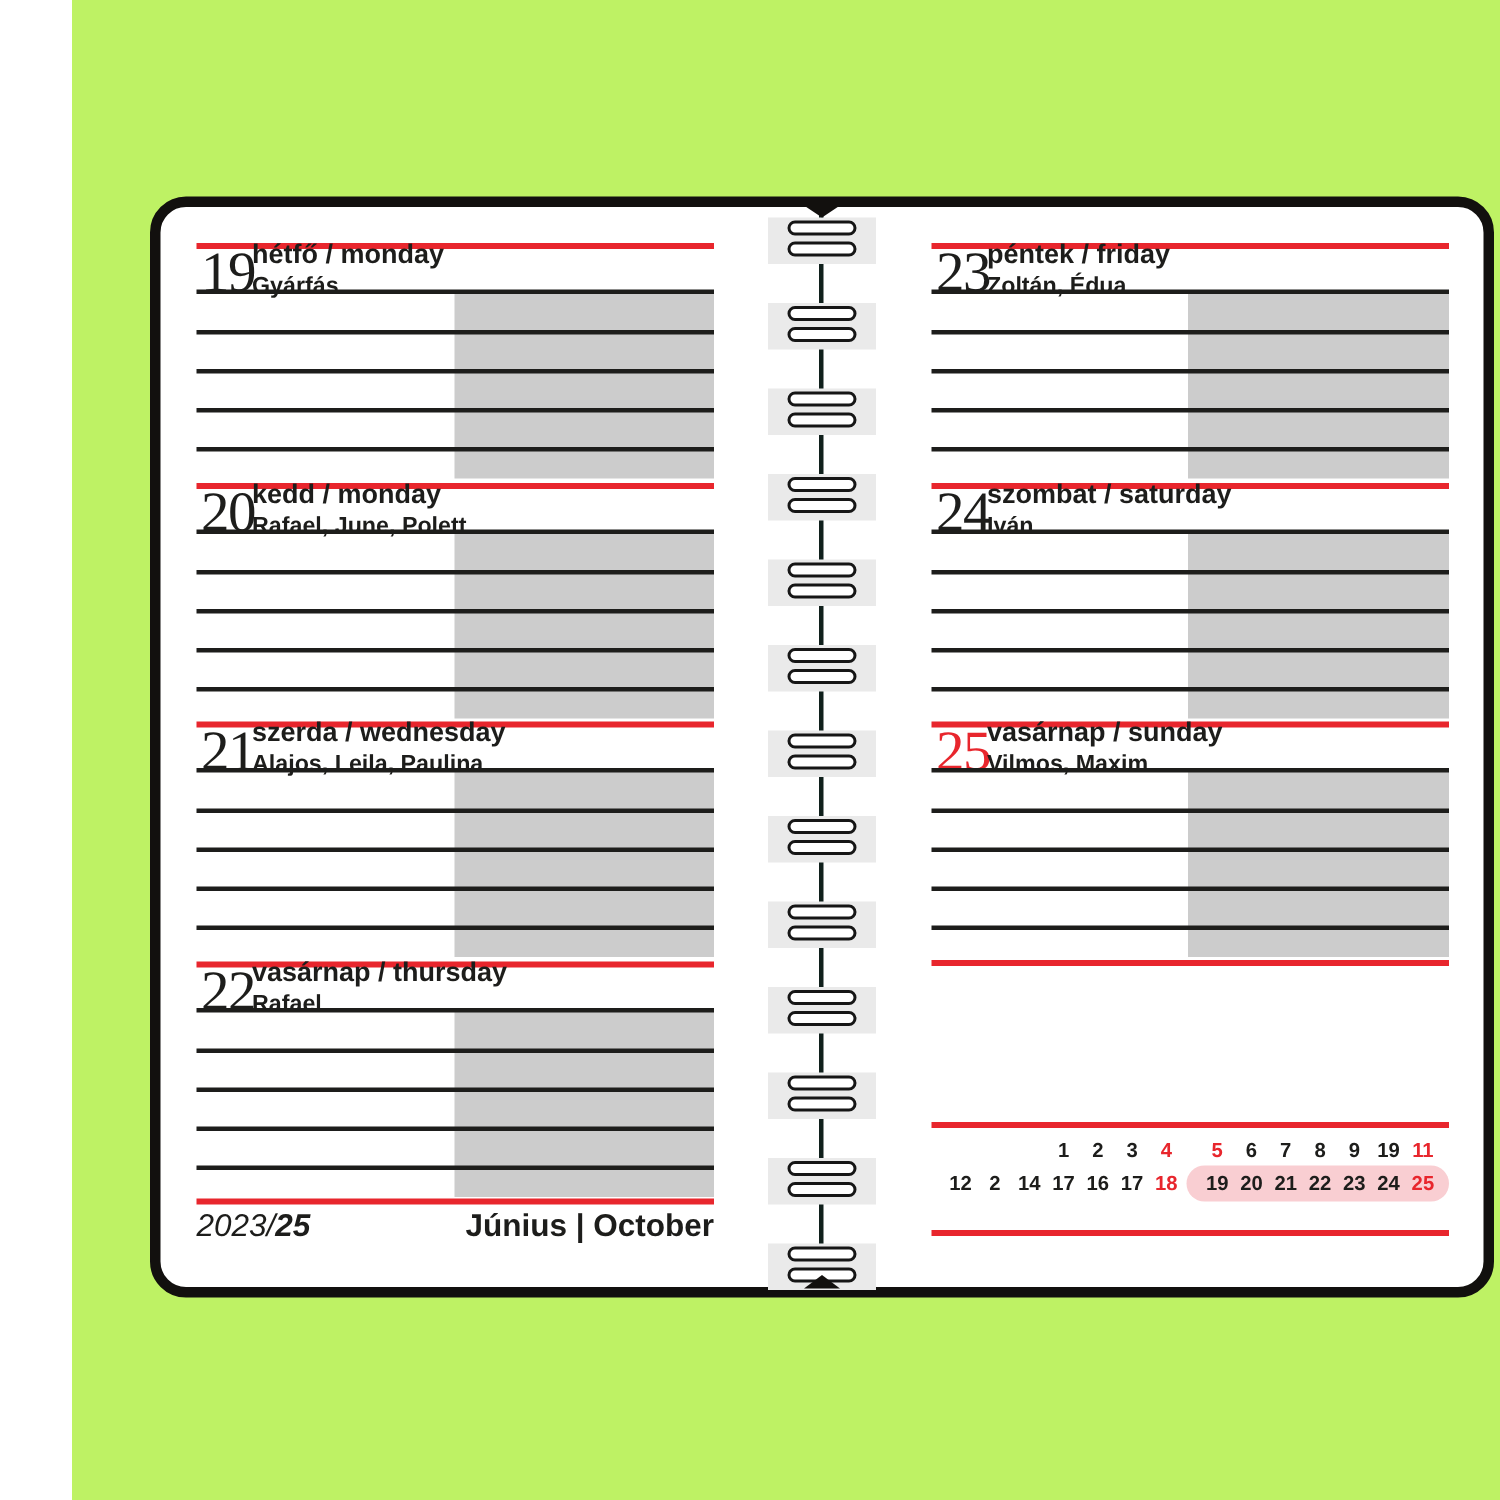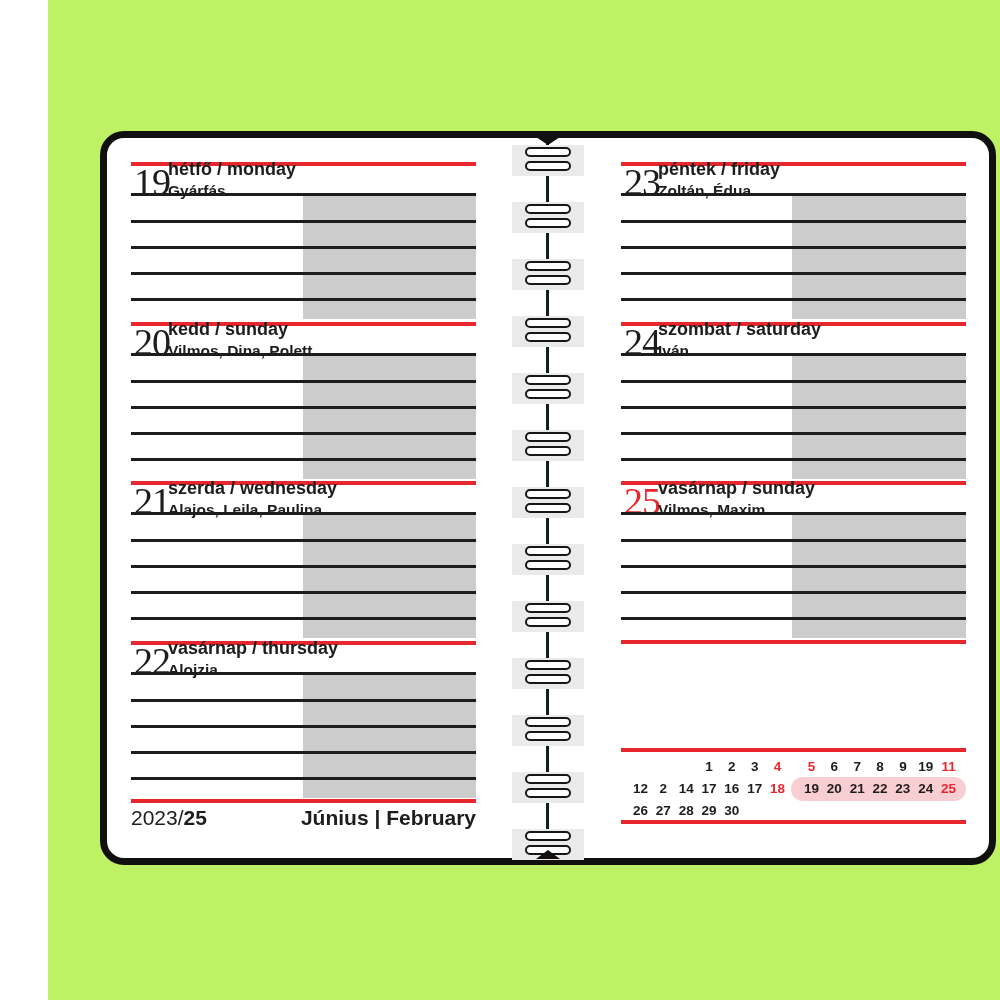--- a/index.html
+++ b/index.html
@@ -21,21 +21,21 @@
   .daynames{position:absolute;left:37px;top:20px;font-size:15.5px;font-weight:700;line-height:17px;}
   .rule{position:absolute;left:0;width:345px;height:2.5px;background:#1d1d1b;z-index:3;}
   .r0{top:31px}.r1{top:58px}.r2{top:84px}.r3{top:110px}.r4{top:136px}
   .shade{position:absolute;top:33px;width:173px;height:124px;background:#cccccc;z-index:1;}
   .shade-left{left:172px;}
   .shade-right{left:171px;width:174px;}
   .endline{position:absolute;width:345px;height:4px;background:#e8262d;}
 
   
   .footer{position:absolute;left:83px;top:806px;width:345px;height:24px;font-size:21px;line-height:24px;}
-  .footer .yr{position:absolute;left:0;font-weight:400;}
+  .footer .yr{position:absolute;left:0;font-weight:400;font-style:italic;}
   .footer .wk{font-weight:700;}
   .footer .month{position:absolute;right:0;font-weight:700;}
 
   
   .minical{position:absolute;left:573px;top:748px;width:345px;height:76px;}
   .minical .topline{position:absolute;left:0;top:0;width:345px;height:3.5px;background:#e8262d;}
   .minical .botline{position:absolute;left:0;top:72px;width:345px;height:3.5px;background:#e8262d;}
   .cal-pill{position:absolute;left:170px;top:29px;width:175px;height:24px;border-radius:12px;
             background:#f9ced2;z-index:1;}
   .cal-row{position:absolute;left:8px;width:337px;height:22px;display:flex;z-index:2;}
@@ -76,22 +76,22 @@
       <div class="rule r0"></div>
       <div class="rule r1"></div>
       <div class="rule r2"></div>
       <div class="rule r3"></div>
       <div class="rule r4"></div>
     </div>
 
     <div class="day-block" style="left:83px;top:322px;">
       <div class="redline block-top"></div>
       <span class="daynum">20</span>
-      <div class="daylabel">kedd / sunday</div>
-      <div class="daynames">Vilmos, Dina, Polett</div>
+      <div class="daylabel">kedd / monday</div>
+      <div class="daynames">Rafael, June, Polett</div>
       <div class="shade shade-left"></div>
       <div class="rule r0"></div>
       <div class="rule r1"></div>
       <div class="rule r2"></div>
       <div class="rule r3"></div>
       <div class="rule r4"></div>
     </div>
 
     <div class="day-block" style="left:83px;top:481px;">
       <div class="redline block-top"></div>
@@ -103,34 +103,34 @@
       <div class="rule r1"></div>
       <div class="rule r2"></div>
       <div class="rule r3"></div>
       <div class="rule r4"></div>
     </div>
 
     <div class="day-block" style="left:83px;top:641px;">
       <div class="redline block-top"></div>
       <span class="daynum">22</span>
       <div class="daylabel">vasárnap / thursday</div>
-      <div class="daynames">Alojzia</div>
+      <div class="daynames">Rafael</div>
       <div class="shade shade-left"></div>
       <div class="rule r0"></div>
       <div class="rule r1"></div>
       <div class="rule r2"></div>
       <div class="rule r3"></div>
       <div class="rule r4"></div>
     </div>
 
     <div class="endline" style="left:83px;top:799px;"></div>
 
     <div class="footer">
       <span class="yr"><span>2023/</span><span class="wk">25</span></span>
-      <span class="month">Június | February</span>
+      <span class="month">Június | October</span>
     </div>
   </div>
 
   <div>
 
     <div class="day-block" style="left:573px;top:162px;">
       <div class="redline block-top"></div>
       <span class="daynum">23</span>
       <div class="daylabel">péntek / friday</div>
       <div class="daynames">Zoltán, Édua</div>
@@ -198,36 +198,20 @@
           <span class="cal-cell">17</span>
           <span class="cal-cell red">18</span>
           <span class="cal-cell gap">19</span>
           <span class="cal-cell">20</span>
           <span class="cal-cell">21</span>
           <span class="cal-cell">22</span>
           <span class="cal-cell">23</span>
           <span class="cal-cell">24</span>
           <span class="cal-cell red">25</span>
         </div>
-      <div class="cal-row cr2">
-          <span class="cal-cell">26</span>
-          <span class="cal-cell">27</span>
-          <span class="cal-cell">28</span>
-          <span class="cal-cell">29</span>
-          <span class="cal-cell">30</span>
-          <span class="cal-cell"></span>
-          <span class="cal-cell"></span>
-          <span class="cal-cell gap"></span>
-          <span class="cal-cell"></span>
-          <span class="cal-cell"></span>
-          <span class="cal-cell"></span>
-          <span class="cal-cell"></span>
-          <span class="cal-cell"></span>
-          <span class="cal-cell"></span>
-        </div>
       <div class="botline"></div>
     </div>
   </div>
 
   <div class="spine">
     <div class="wire"></div>
     <div class="notch notch-top"></div>
     <div class="notch notch-bottom"></div>
   <div class="ring" style="top: 145px;">
         <span class="oval o1"></span>

